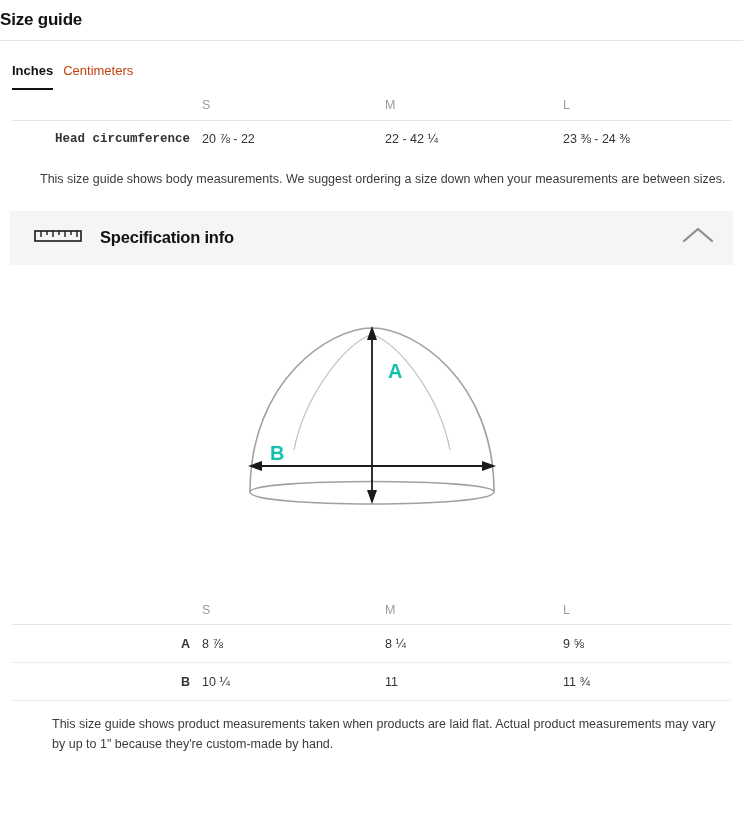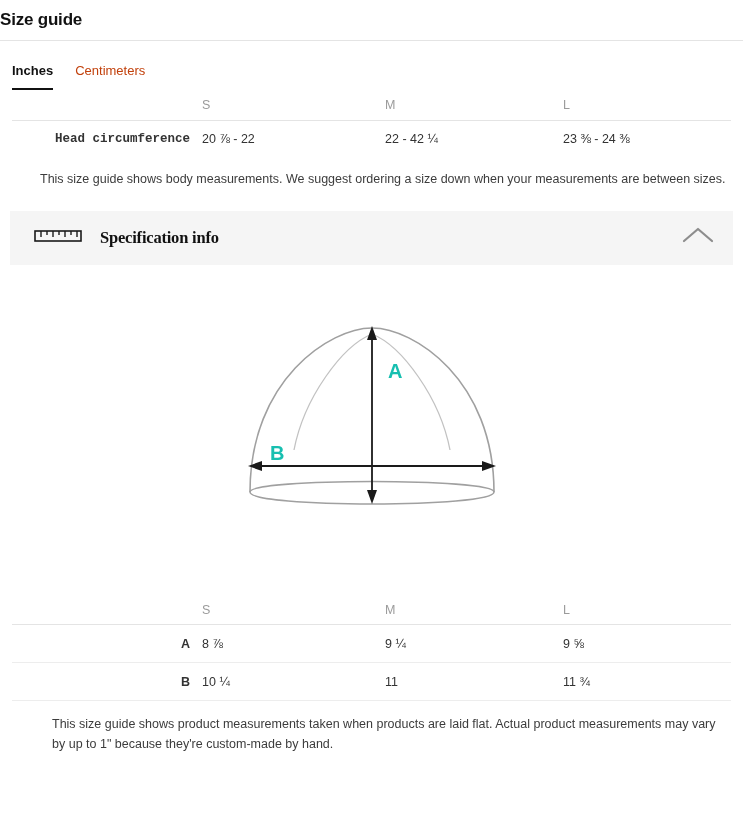--- a/index.html
+++ b/index.html
@@ -35,21 +35,21 @@
     background: #e4e4e4;
     width: 100%;
   }
 
   
   .tabs {
     display: flex;
     align-items: flex-end;
     padding: 0 12px;
     height: 49px;
-    gap: 22px;
+    gap: 10px;
   }
   .tab {
     font-size: 13px;
     padding-bottom: 10px;
     color: #c2410c;
     cursor: pointer;
     border-bottom: 2px solid transparent;
   }
   .tab.active {
     color: #111111;
@@ -106,21 +106,20 @@
 
   
   .spec-bar {
     margin: 22px 10px 0 10px;
     background: #f5f5f5;
     height: 54px;
     display: flex;
     align-items: center;
     padding: 0 18px 0 24px;
     cursor: pointer;
-    font-family: Liberation Serif, serif;
   }
   .spec-title {
     font-size: 16.5px;
     font-weight: bold;
     color: #111111;
     margin-left: 18px;
     letter-spacing: -0.2px;
   }
   .spec-spacer { flex: 1; }
   .ruler-icon { display: block; }
@@ -277,21 +276,21 @@
         <th></th>
         <th>S</th>
         <th>M</th>
         <th>L</th>
       </tr>
     </thead>
     <tbody>
       <tr>
         <td class="letter-cell">A</td>
         <td>8 ⅞</td>
-        <td>9 ¼</td>
+        <td>8 ¼</td>
         <td>9 ⅝</td>
       </tr>
       <tr>
         <td class="letter-cell">B</td>
         <td>10 ¼</td>
         <td>11</td>
         <td>11 ¾</td>
       </tr>
     </tbody>
   </table>

